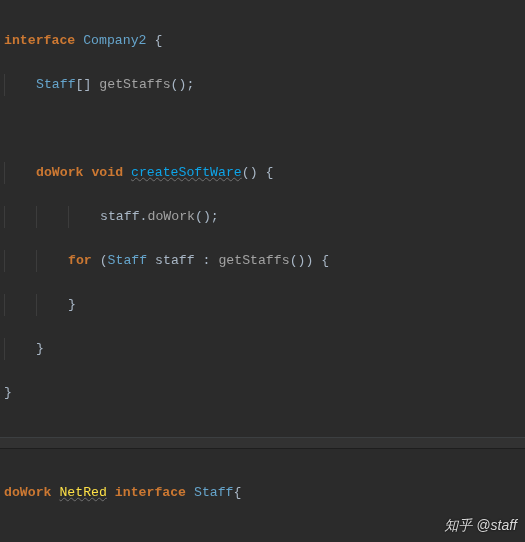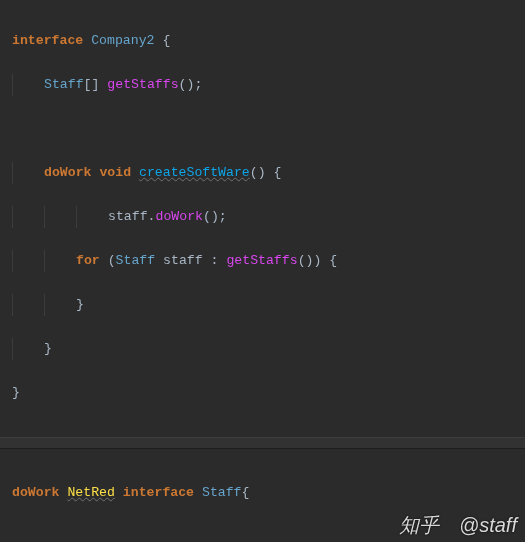--- a/index.html
+++ b/index.html
@@ -9,27 +9,27 @@
     font-family: "Consolas", "Monaco", "Courier New", monospace;
     font-size: 13.2px;
     line-height: 22px;
     color: #a9b7c6;
     width: 525px;
     height: 542px;
     overflow: hidden;
     position: relative;
   }
   .code-area {
-    padding: 8px 12px;
+    padding: 8px 4px;
     white-space: pre;
   }
   .line { display: block; }
   .kw { color: #cc7832; font-weight: bold; }
   .link-type { color: #66a5cc; }
-  .method { color: #d946ef; }
+  .method { color: #a3a3a3; }
   .method-u { color: #0ea5e9; text-decoration: underline wavy #707070; text-decoration-thickness:1px;}
   .class-u { color: #fde047; text-decoration: underline wavy #707070; text-decoration-thickness:1px;}
   .punct { color: #a9b7c6; }
   .brace { color: #a9b7c6; }
   .tabseg {
     display:inline-block;
     width:32px;
     box-shadow: inset 1px 0 0 #3c3c3c;
   }
   .section-gap {
@@ -38,26 +38,26 @@
     border-bottom: 1px solid #1e1e1e;
     background:#323232;
     margin: 3px 0;
   }
   .watermark {
     position: absolute;
     right: 8px;
     bottom: 6px;
     color: #d9d9d9;
     font-family: "Microsoft YaHei", sans-serif;
-    font-size: 20px;
+    font-size: 14px;
     font-style: italic;
     text-shadow: 0 0 2px #000;
     display:flex;
     align-items:center;
-    gap:20px;
+    gap:4px;
   }
   .watermark svg { width:16px;height:16px; }
 </style>
 </head>
 <body>
 
 <div class="code-area">
 <span class="line"><span class="kw">interface</span> <span class="link-type">Company2</span> <span class="brace">{</span></span>
 <span class="line"><span class="tabseg"> </span><span class="link-type">Staff</span><span class="punct">[]</span> <span class="method">getStaffs</span><span class="punct">();</span></span>
 <span class="line"> </span>

